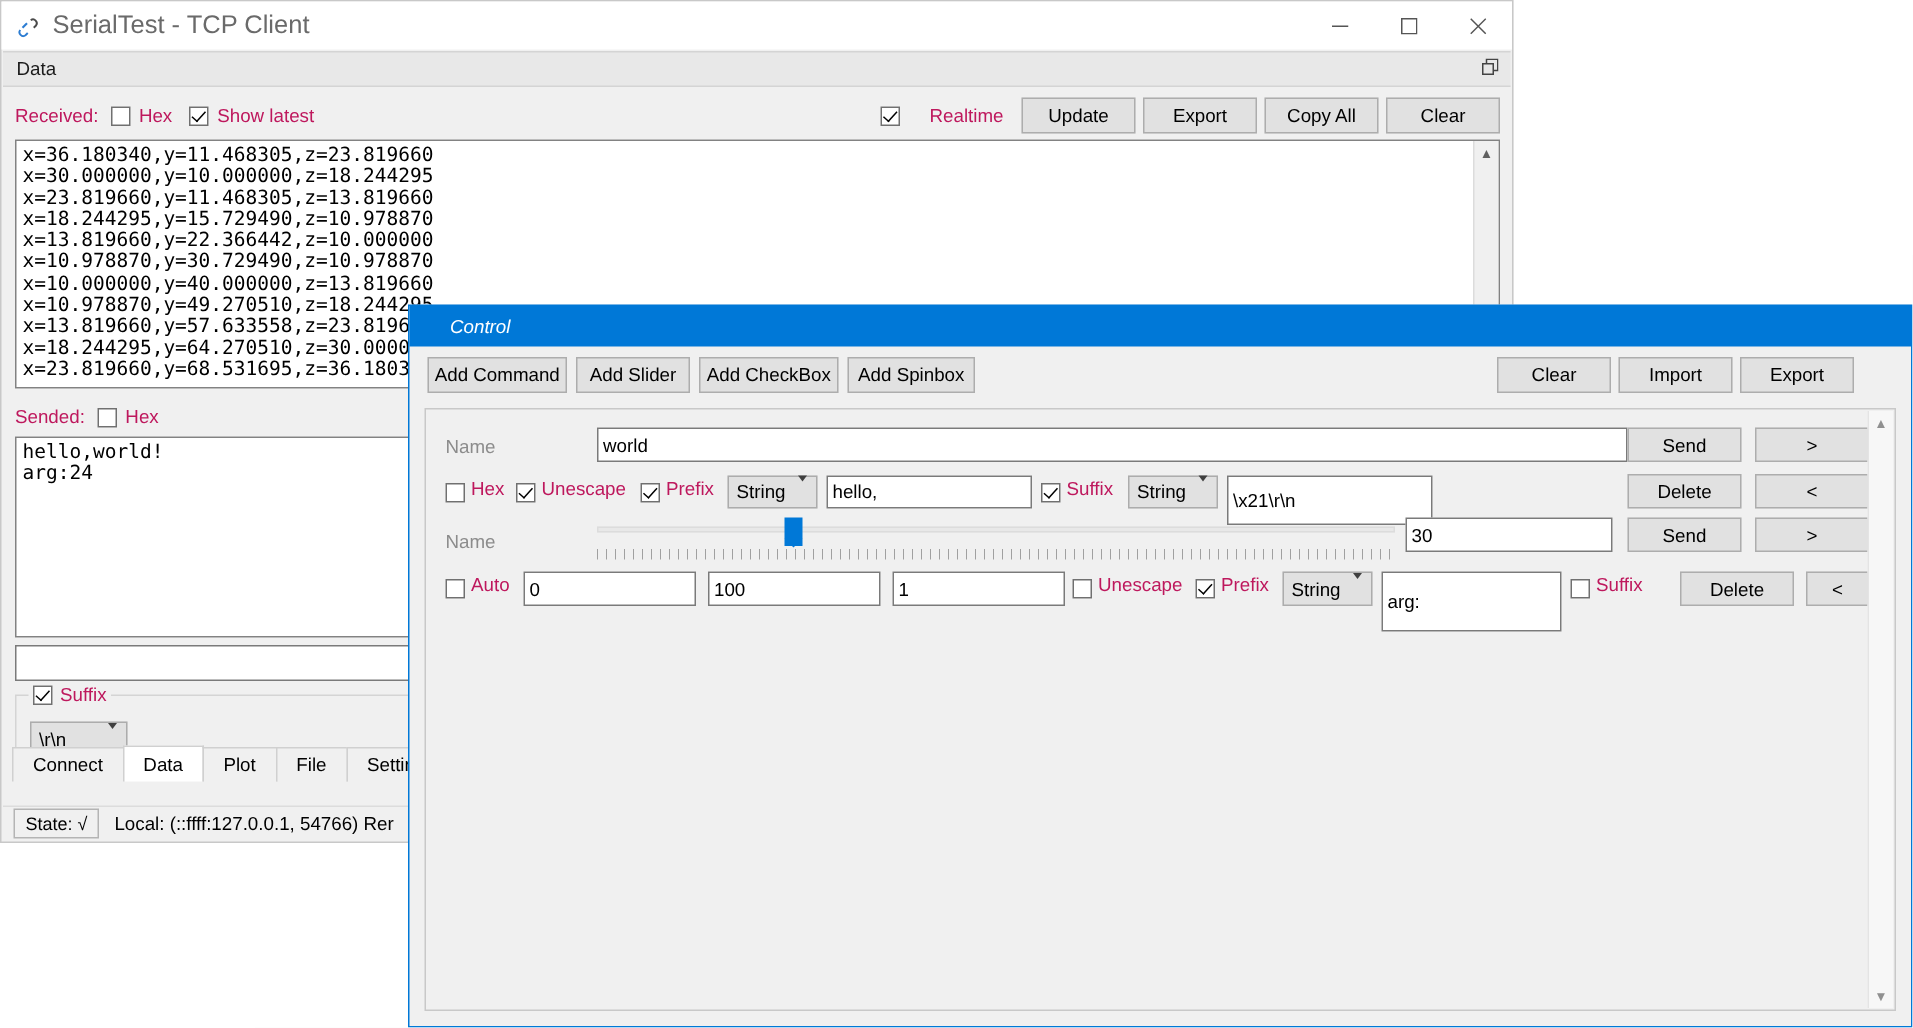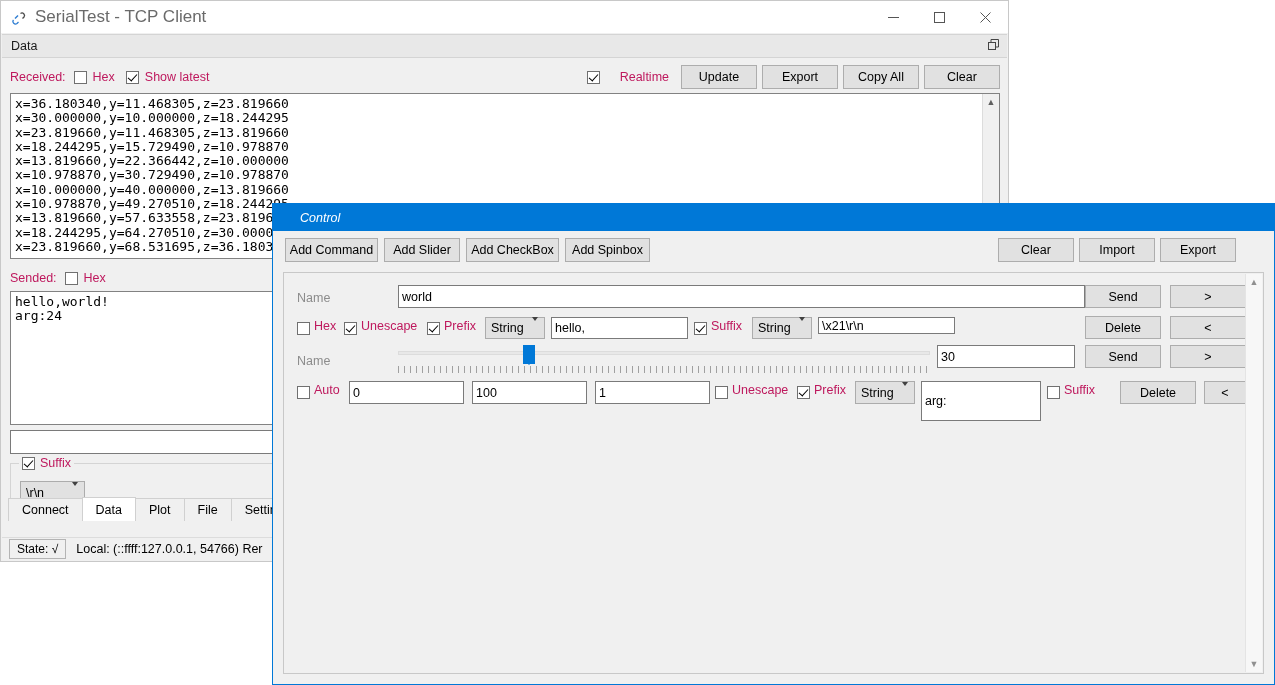--- a/index.html
+++ b/index.html
@@ -380,21 +380,21 @@
         </div>
         <div class="tin" style="position:absolute;left:267px;top:44px;width:137px;height:22px;">
           <span>hello,</span>
         </div>
         <span class="cb checked" style="position:absolute;left:410px;top:49px;"></span>
         <span class="lbl" style="position:absolute;left:427px;top:46px;">Suffix</span>
         <div class="combo" style="position:absolute;left:468px;top:44px;width:60px;height:22px;">
           <span>String</span>
           <span class="arr"><span class="tri-down"></span></span>
         </div>
-        <div class="tin" style="position:absolute;left:534px;top:44px;width:137px;height:17px;">
+        <div class="tin" style="position:absolute;left:534px;top:44px;width:137px;height:33px;">
           <span>\x21\r\n</span>
         </div>
         <div class="btn" style="position:absolute;left:801px;top:43px;width:76px;height:23px;">Delete</div>
         <div class="btn" style="position:absolute;left:886px;top:43px;width:76px;height:23px;">&lt;</div>
       </div>
 
       <div>
         <span class="name-lbl" style="position:absolute;left:13px;top:81px;">Name</span>
 
         <div class="slider-wrap" style="position:absolute;left:114px;top:72px;width:532px;height:28px;">

